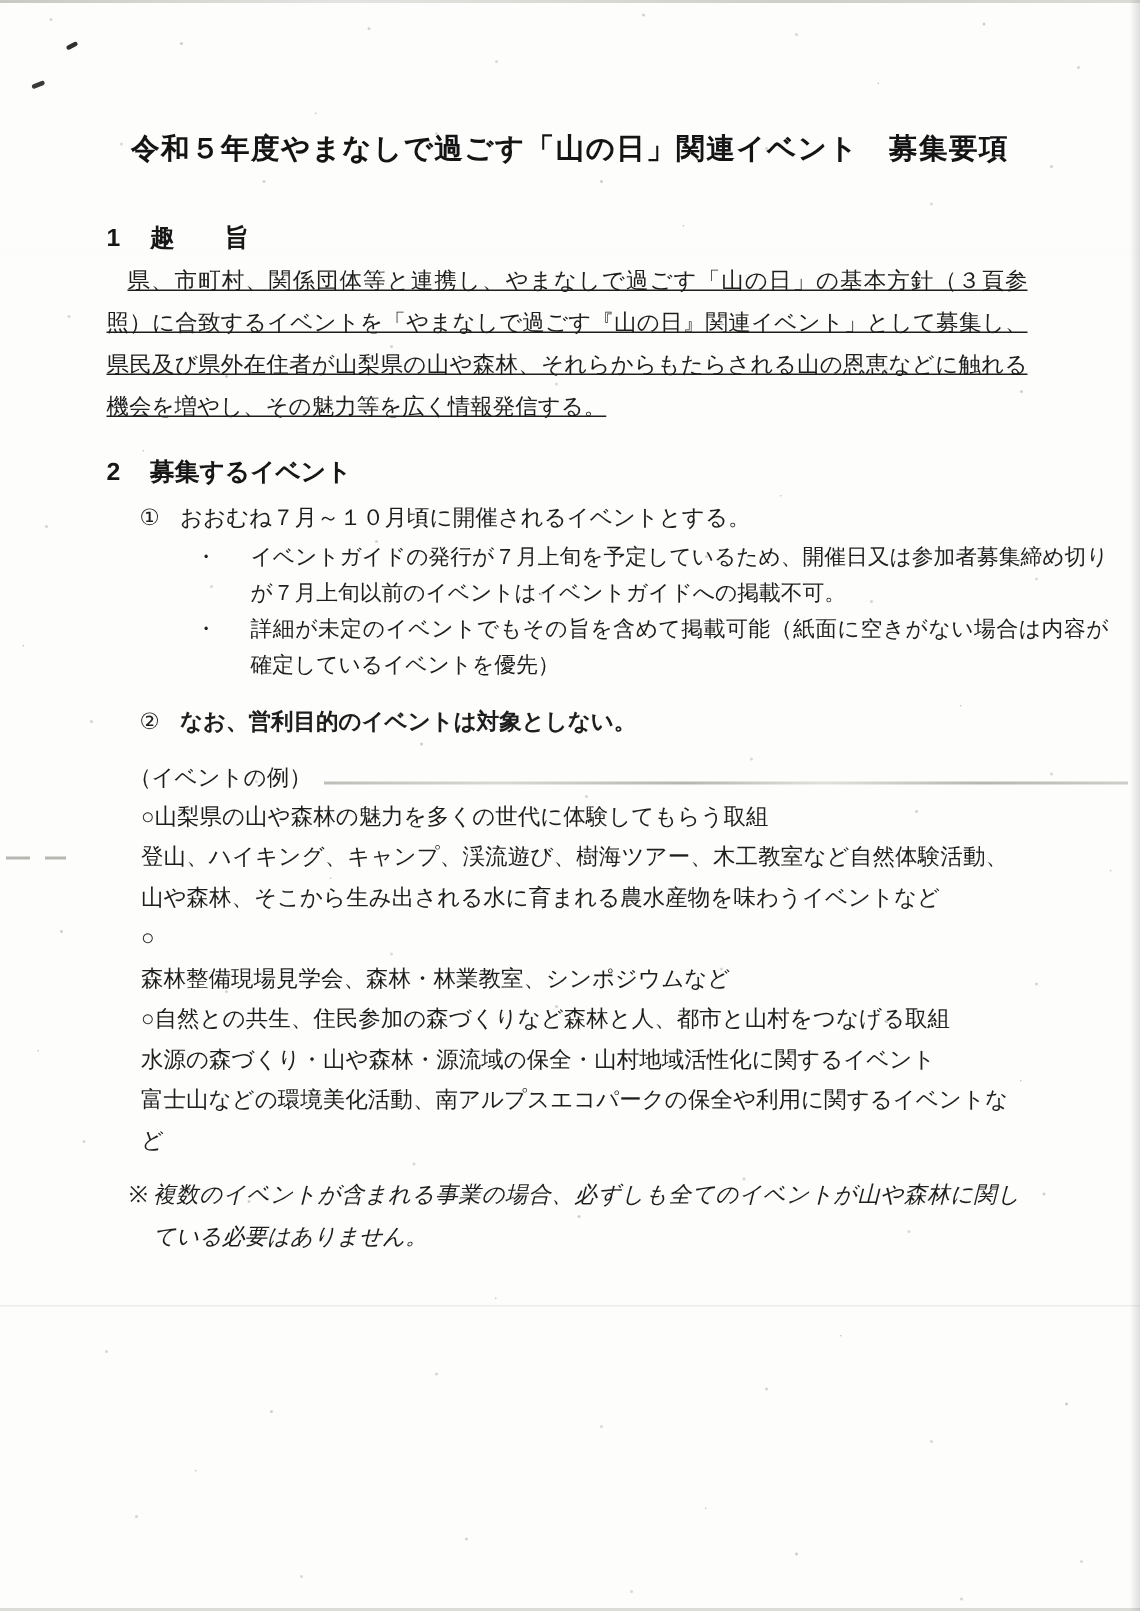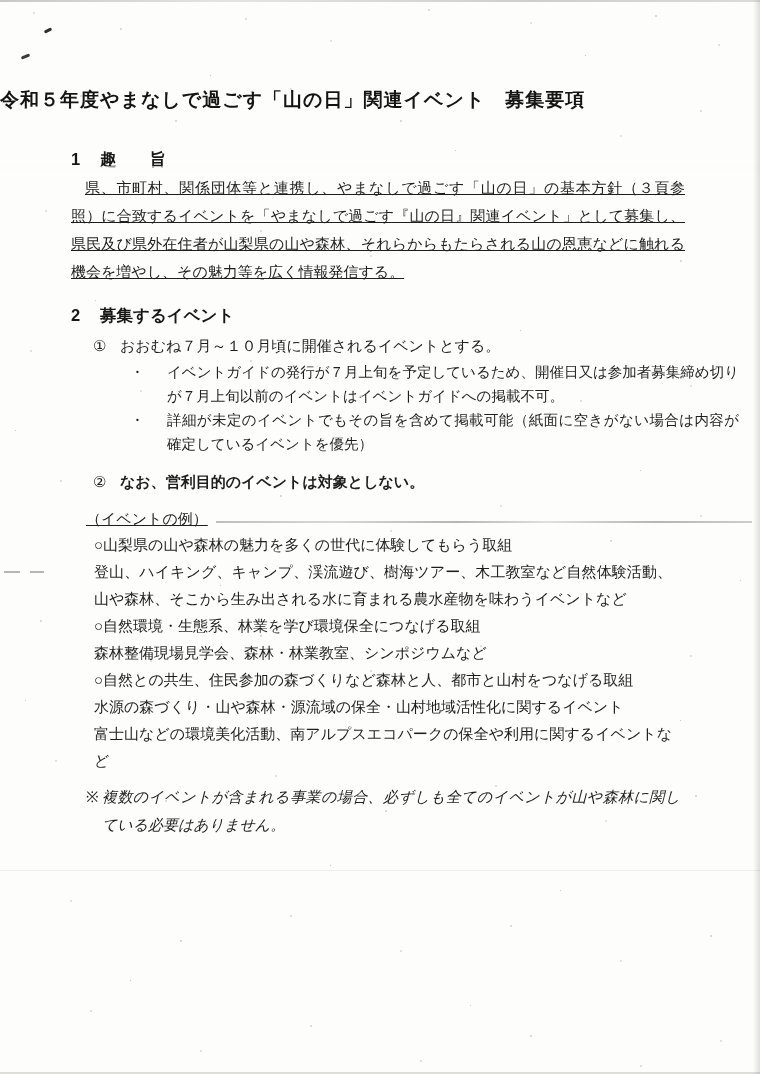--- a/index.html
+++ b/index.html
@@ -42,21 +42,21 @@
     710px 935px #cfcfca, 90px 1010px #d5d5d0, 200px 1050px #dadad5, 310px 1025px #d2d2cd,
     420px 1060px #d8d8d3, 530px 1035px #cfcfca, 640px 1065px #d5d5d0, 720px 1040px #dadad5; }
   .n2 { width:1px; height:1px; box-shadow:
     210px 75px #b9b9b4, 455px 150px #bcbcb7, 585px 55px #b9b9b4, 95px 300px #bcbcb7,
     520px 330px #b9b9b4, 640px 470px #bcbcb7, 220px 585px #b9b9b4, 430px 700px #bcbcb7,
     330px 865px #b9b9b4, 560px 890px #bcbcb7, 130px 980px #b9b9b4, 470px 1005px #bcbcb7,
     680px 720px #b9b9b4, 740px 580px #bcbcb7, 15px 430px #b9b9b4, 25px 700px #bcbcb7; }
 
   
   .doc-title {
-    padding-top:88px; 
+    padding-top:88px; text-align:center;
     font-family:"Liberation Sans","DejaVu Sans",sans-serif;
     font-size:19px; font-weight:bold; line-height:24px; letter-spacing:1px; color:#141414;
   }
   .section-heading {
     display:flex; margin-left:71px;
     font-family:"Liberation Sans","DejaVu Sans",sans-serif;
     font-size:16.5px; font-weight:bold; line-height:22px; color:#171717;
   }
   .sh-1 { margin-top:36px; }
   .sh-2 { margin-top:18px; }
@@ -71,21 +71,21 @@
   .circ-num { width:27px; flex:none; }
   .item-text { width:578px; text-align:justify; }
   .item-note { width:578px;font-weight:bold; }
   .bullet-list { margin-left:130px; }
   .bullet { display:flex; font-size:14.5px; line-height:24px; color:#1e1e1e; }
   .b-mark { width:17px; flex:none; }
   .b-text { width:572px; text-align:justify;margin-left:20px; }
 
   .examples-row { display:flex; align-items:baseline; margin:10px 8px 0 86px;
     font-size:15px; line-height:26px; color:#1e1e1e; position:relative; }
-  .ex-label { flex:none;text-decoration:underline; }
+  .ex-label { flex:none; }
   .rule-line { flex:1; height:2px; margin-left:8px; align-self:center; transform:translateY(3px);
     background:linear-gradient(90deg,#b3b3ad,#d2d2cc 22%,#a9a9a3 45%,#dcdcd6 62%,#aaaaa4 82%,#c6c6c0); opacity:.85; }
   .dash { position:absolute; height:2px; background:#b7b7b1; }
   .dash-1 { left:4px; top:571px; width:16px; }
   .dash-2 { left:30px; top:571px; width:14px; }
 
   .ex-group { margin-left:94px; font-size:15px; line-height:27px; color:#1e1e1e; }
   .ex-title-row { display:flex; }
   .ex-marker { flex:none; }
   .ex-detail { width:578px; text-align:justify; }
@@ -153,21 +153,20 @@
     <div class="ex-title-row">
       <span class="ex-marker">○</span>
       <span class="ex-title">山梨県の山や森林の魅力を多くの世代に体験してもらう取組</span>
     </div>
     <div class="ex-detail">登山、ハイキング、キャンプ、渓流遊び、樹海ツアー、木工教室など自然体験活動、山や森林、そこから生み出される水に育まれる農水産物を味わうイベントなど</div>
   </div>
 
   <div class="ex-group">
     <div class="ex-title-row">
       <span class="ex-marker">○</span>
-      <span class="ex-title">自然環境・生態系、林業を学び環境保全につなげる取組</span>
     </div>
     <div class="ex-detail">森林整備現場見学会、森林・林業教室、シンポジウムなど</div>
   </div>
 
   <div class="ex-group">
     <div class="ex-title-row">
       <span class="ex-marker">○</span>
       <span class="ex-title">自然との共生、住民参加の森づくりなど森林と人、都市と山村をつなげる取組</span>
     </div>
     <div class="ex-detail">水源の森づくり・山や森林・源流域の保全・山村地域活性化に関するイベント</div>

